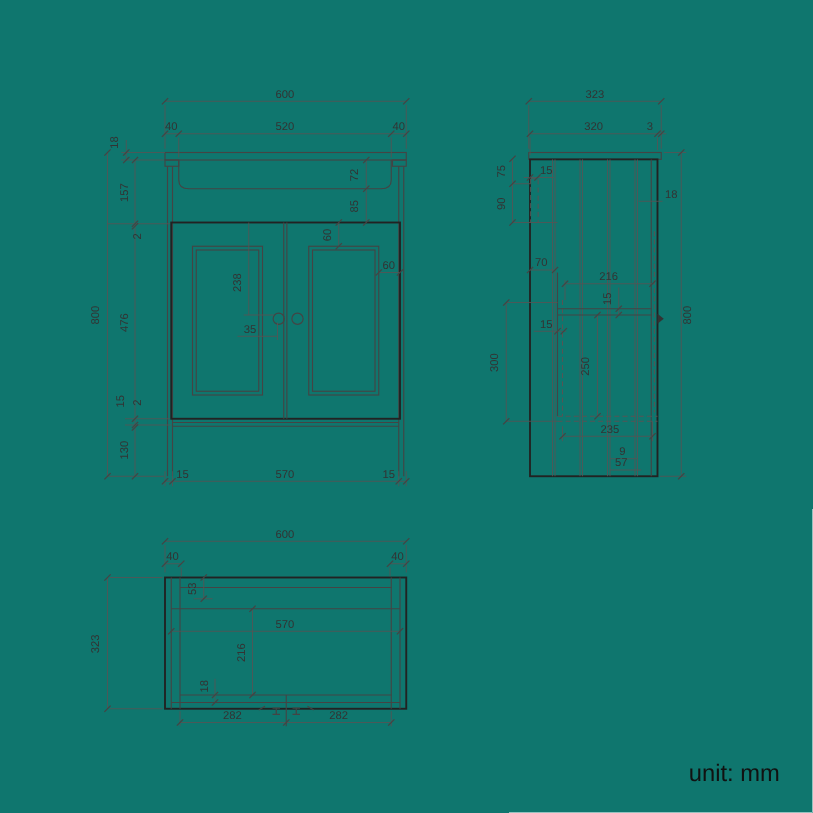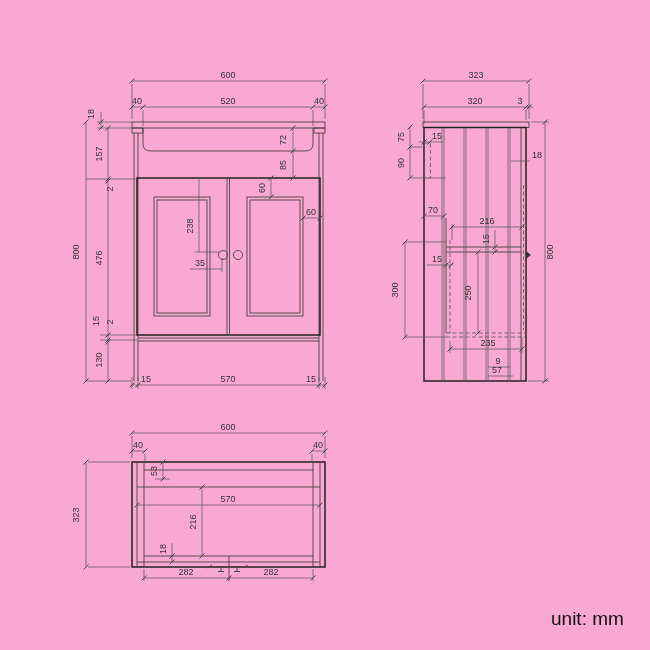--- a/index.html
+++ b/index.html
@@ -1,16 +1,16 @@
 <!DOCTYPE html>
 <html><head>
 <meta charset="utf-8">
 <style>
   html,body{margin:0;padding:0;background:#ffffff;}
-  .page{position:relative;width:650px;height:650px;background:#f9a8d4;overflow:hidden;
+  .page{position:relative;width:650px;height:650px;background:#0f766e;overflow:hidden;
         font-family:"Liberation Sans", sans-serif;}
   svg text{font-family:"Liberation Sans","DejaVu Sans",sans-serif;font-size:9px;fill:#333;}
   svg text.unit{font-size:19px;fill:#111;}
   .ol{stroke:#222;stroke-width:1.5;fill:none;}
   .ln{stroke:#444;stroke-width:0.9;fill:none;}
   .tn{stroke:#555;stroke-width:0.7;fill:none;}
   .dm{stroke:#555;stroke-width:0.7;fill:none;}
   .tk{stroke:#444;stroke-width:1;fill:none;}
   .dash{stroke:#555;stroke-width:0.8;fill:none;stroke-dasharray:4 2.5;}
 </style>

